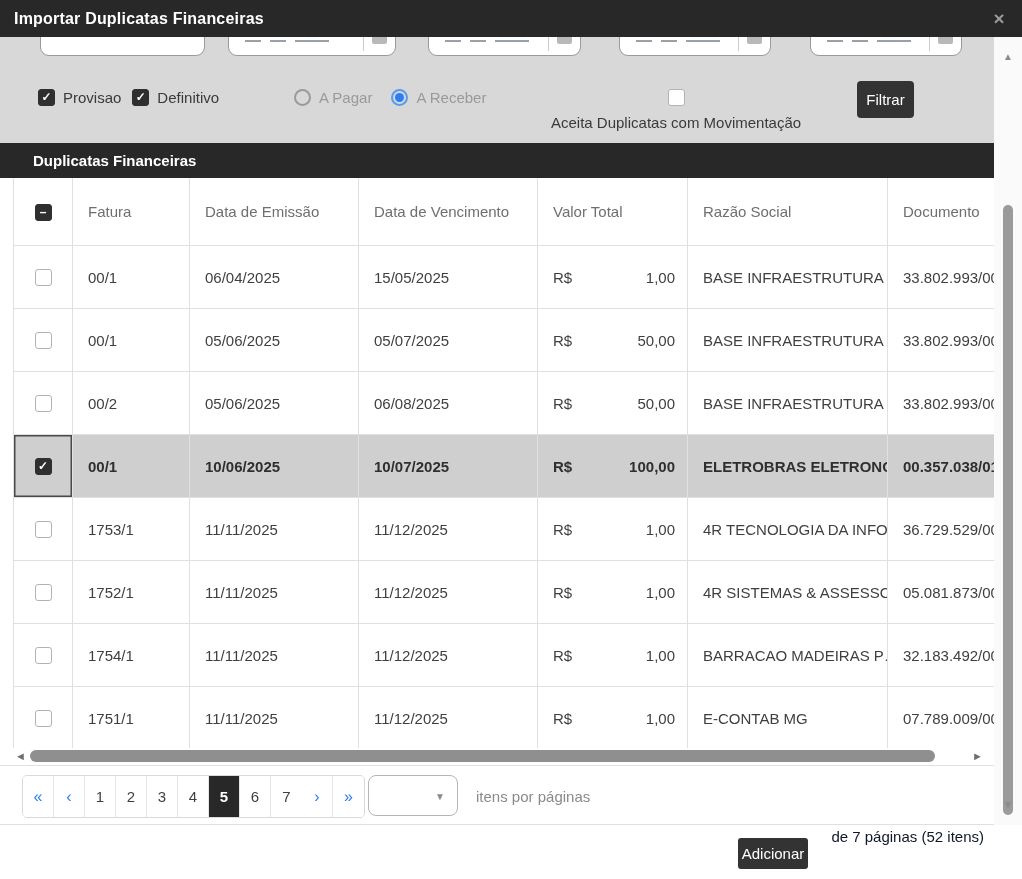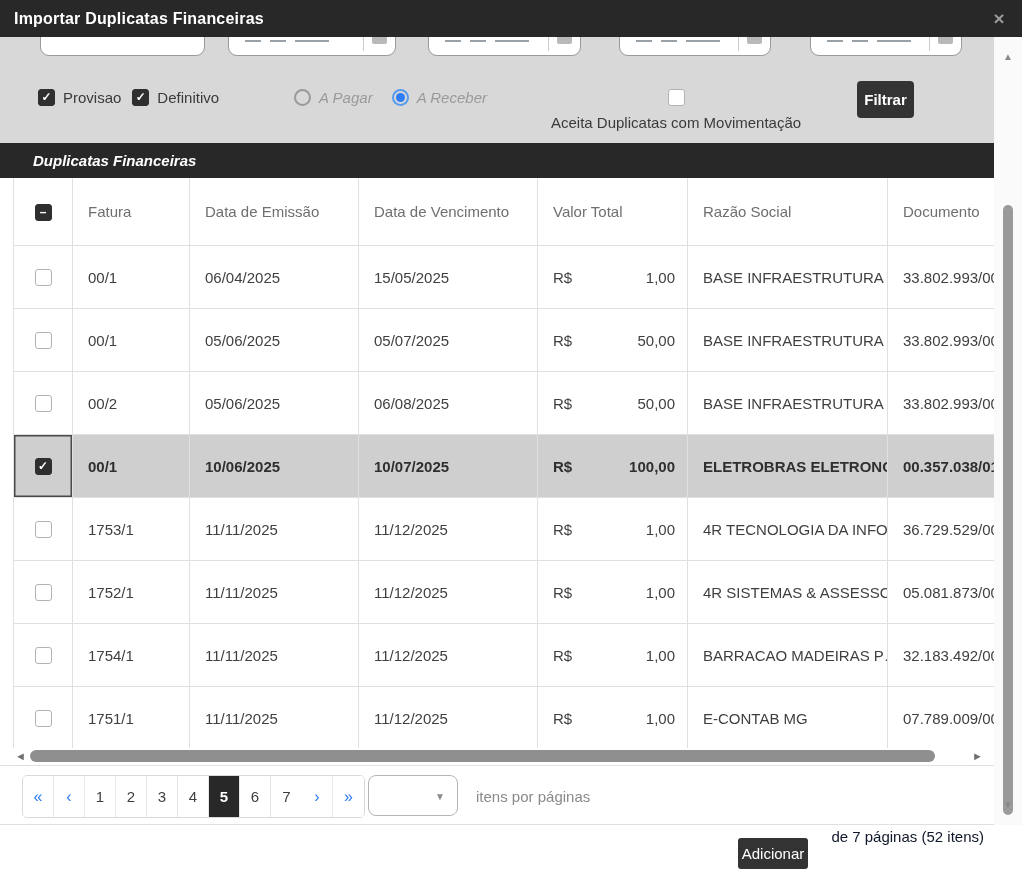--- a/index.html
+++ b/index.html
@@ -24,35 +24,35 @@
   .f-input .divider { position:absolute; right:31px; top:4px; bottom:4px; width:1px; background:#cccccc; }
   .cal-icon { position:absolute; right:8px; top:12px; width:15px; height:11px;
     background:#b9b9b9; border-radius:2px; }
 
   .ctrl-row { position:absolute; left:0; top:0; width:994px; height:106px; }
   .cb { display:inline-block; width:17px; height:17px; border-radius:3px;
     background:#ffffff; border:1px solid #b3b3b3; color:#ffffff; font-size:12px;
     line-height:15px; text-align:center; vertical-align:middle; cursor:pointer; }
   .cb.checked { background:#2f2f2f; border-color:#2f2f2f; font-weight:bold; }
   .ctrl-label { font-size:15px; color:#3a3a3a; }
-  .ctrl-label.muted { color:#9a9a9a;font-style:italic; }
+  .ctrl-label.muted { color:#9a9a9a; }
   .radio { display:inline-block; width:17px; height:17px; border-radius:50%;
     border:2px solid #9a9a9a; background:transparent; position:relative; vertical-align:middle; cursor:pointer; }
   .radio.selected { border-color:#569bf0; }
   .radio.selected::after { content:""; position:absolute; left:2px; top:2px;
     width:9px; height:9px; border-radius:50%; background:#2e7cf6; }
   .pos { position:absolute; display:flex; align-items:center; gap:8px; }
   .btn-dark { background:#333333; color:#ffffff; border:none; border-radius:4px;
     font-size:15px; font-family:"Liberation Sans", sans-serif; cursor:pointer; }
-  .filtrar-btn { position:absolute; left:857px; top:44px; width:57px; height:37px;font-weight:bold; }
+  .filtrar-btn { position:absolute; left:857px; top:44px; width:57px; height:37px; }
 
   
   .section-bar { position:absolute; left:0; top:143px; width:994px; height:35px;
     background:#282828; color:#ffffff; display:flex; align-items:center; }
-  .section-title { font-size:15px; font-weight:bold; padding-left:33px;font-style:italic; }
+  .section-title { font-size:15px; font-weight:bold; padding-left:33px; }
 
   
   .table-wrap { position:absolute; left:0; top:178px; width:994px; height:572px;
     background:#ffffff; overflow:hidden; }
   table.grid { position:absolute; left:13px; top:0; width:1025px;
     border-collapse:separate; border-spacing:0; table-layout:fixed; }
   .grid col.w-check { width:60px; } .grid col.w-fat { width:117px; }
   .grid col.w-emi { width:169px; } .grid col.w-ven { width:179px; }
   .grid col.w-val { width:150px; } .grid col.w-raz { width:200px; }
   .grid col.w-doc { width:150px; }

